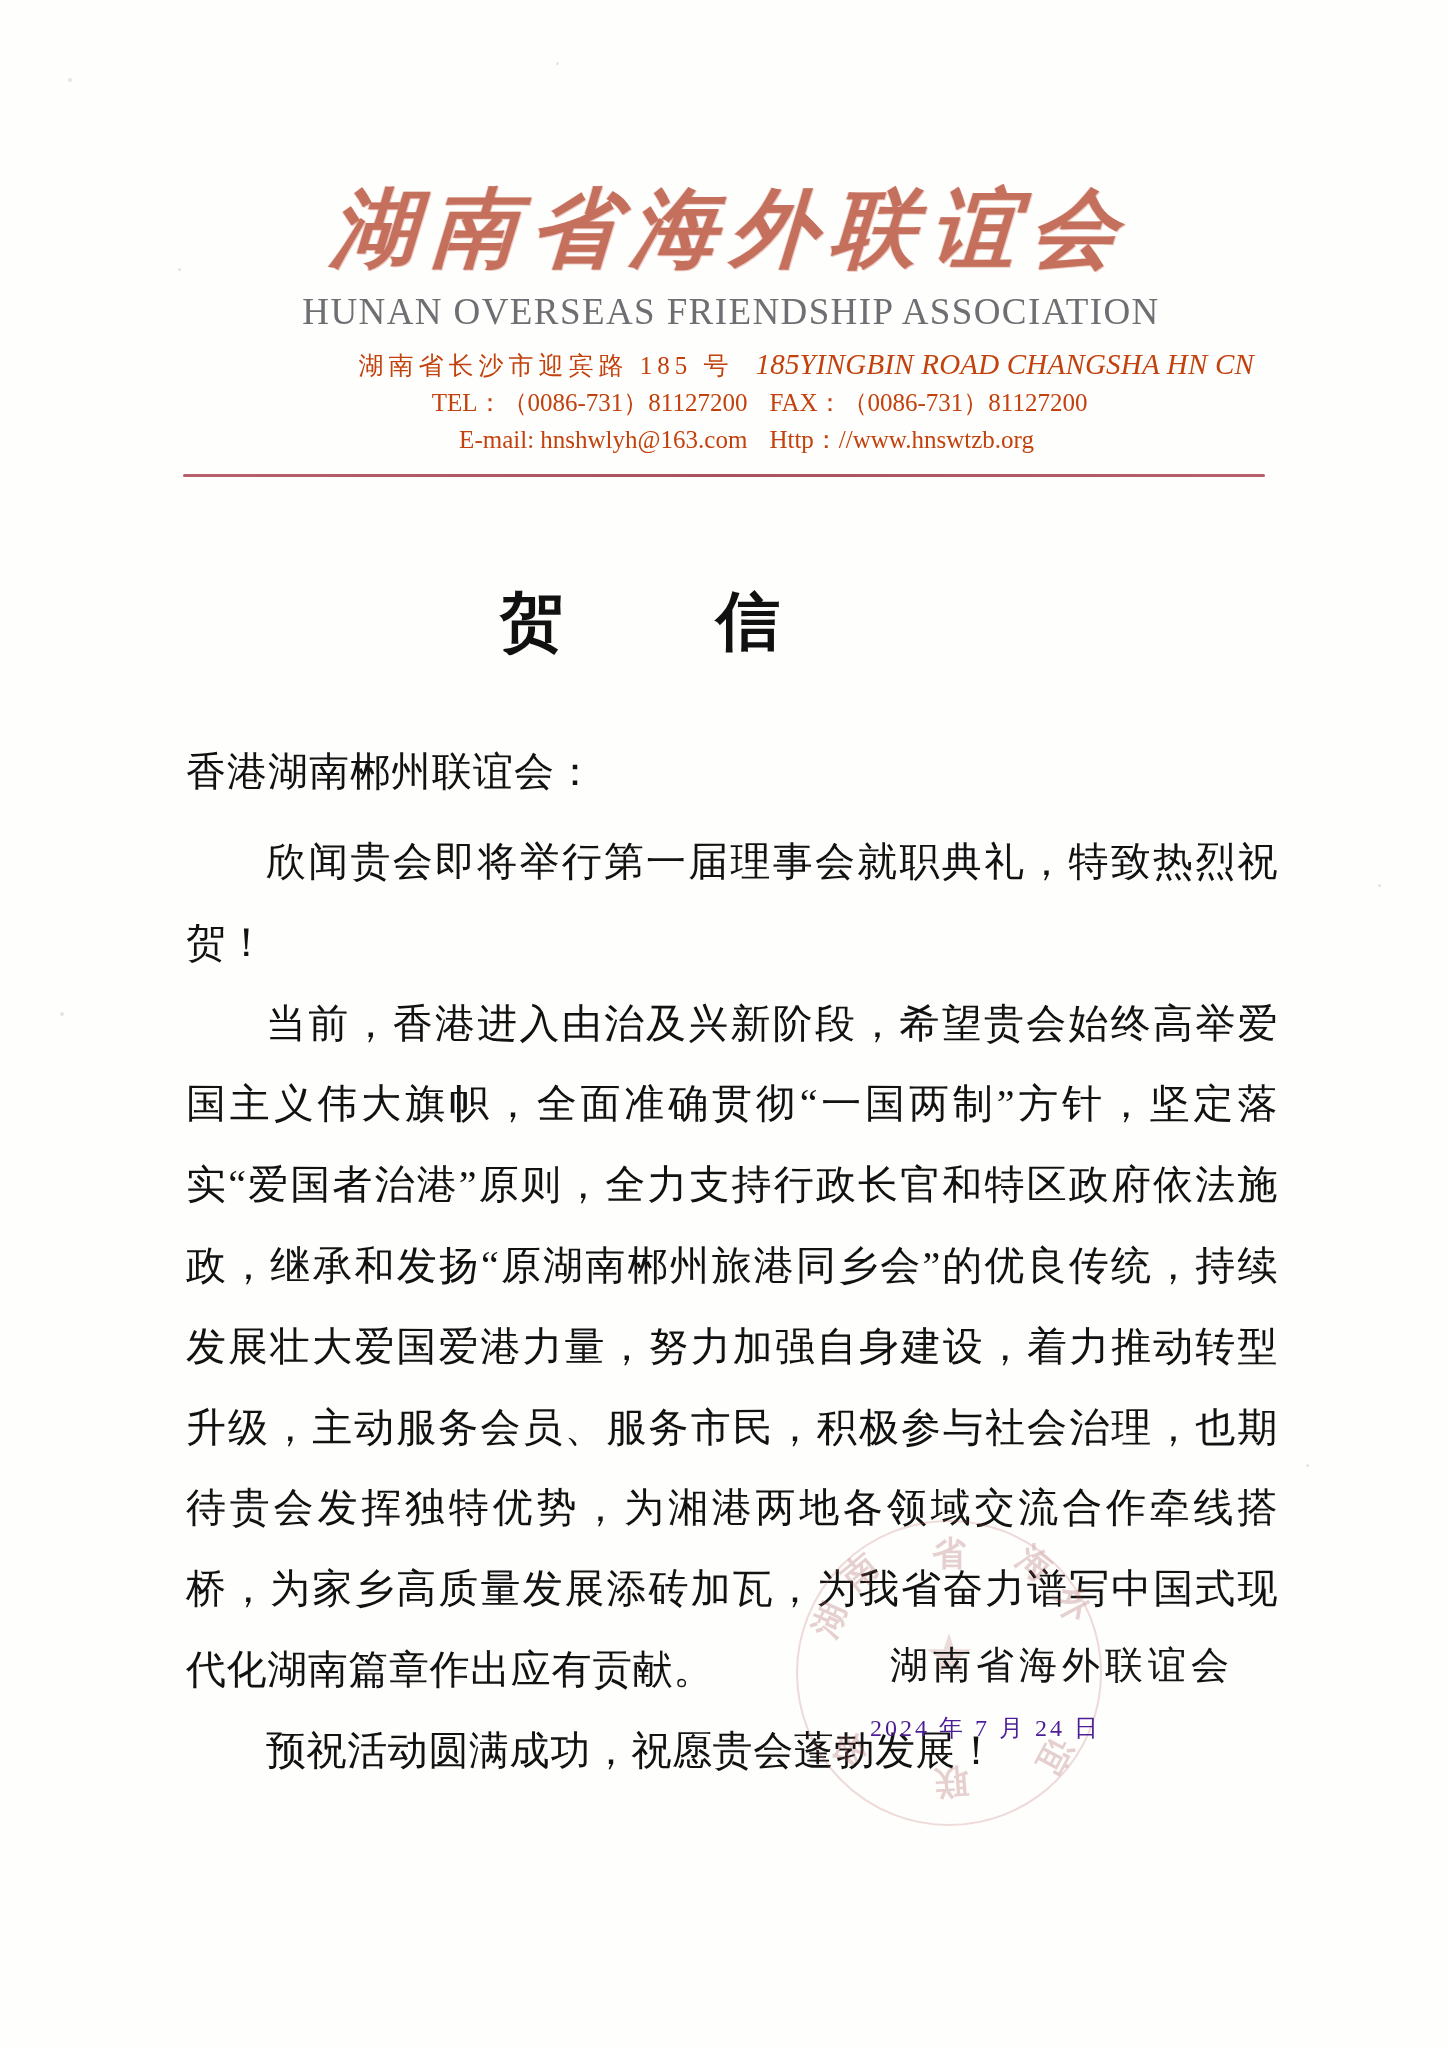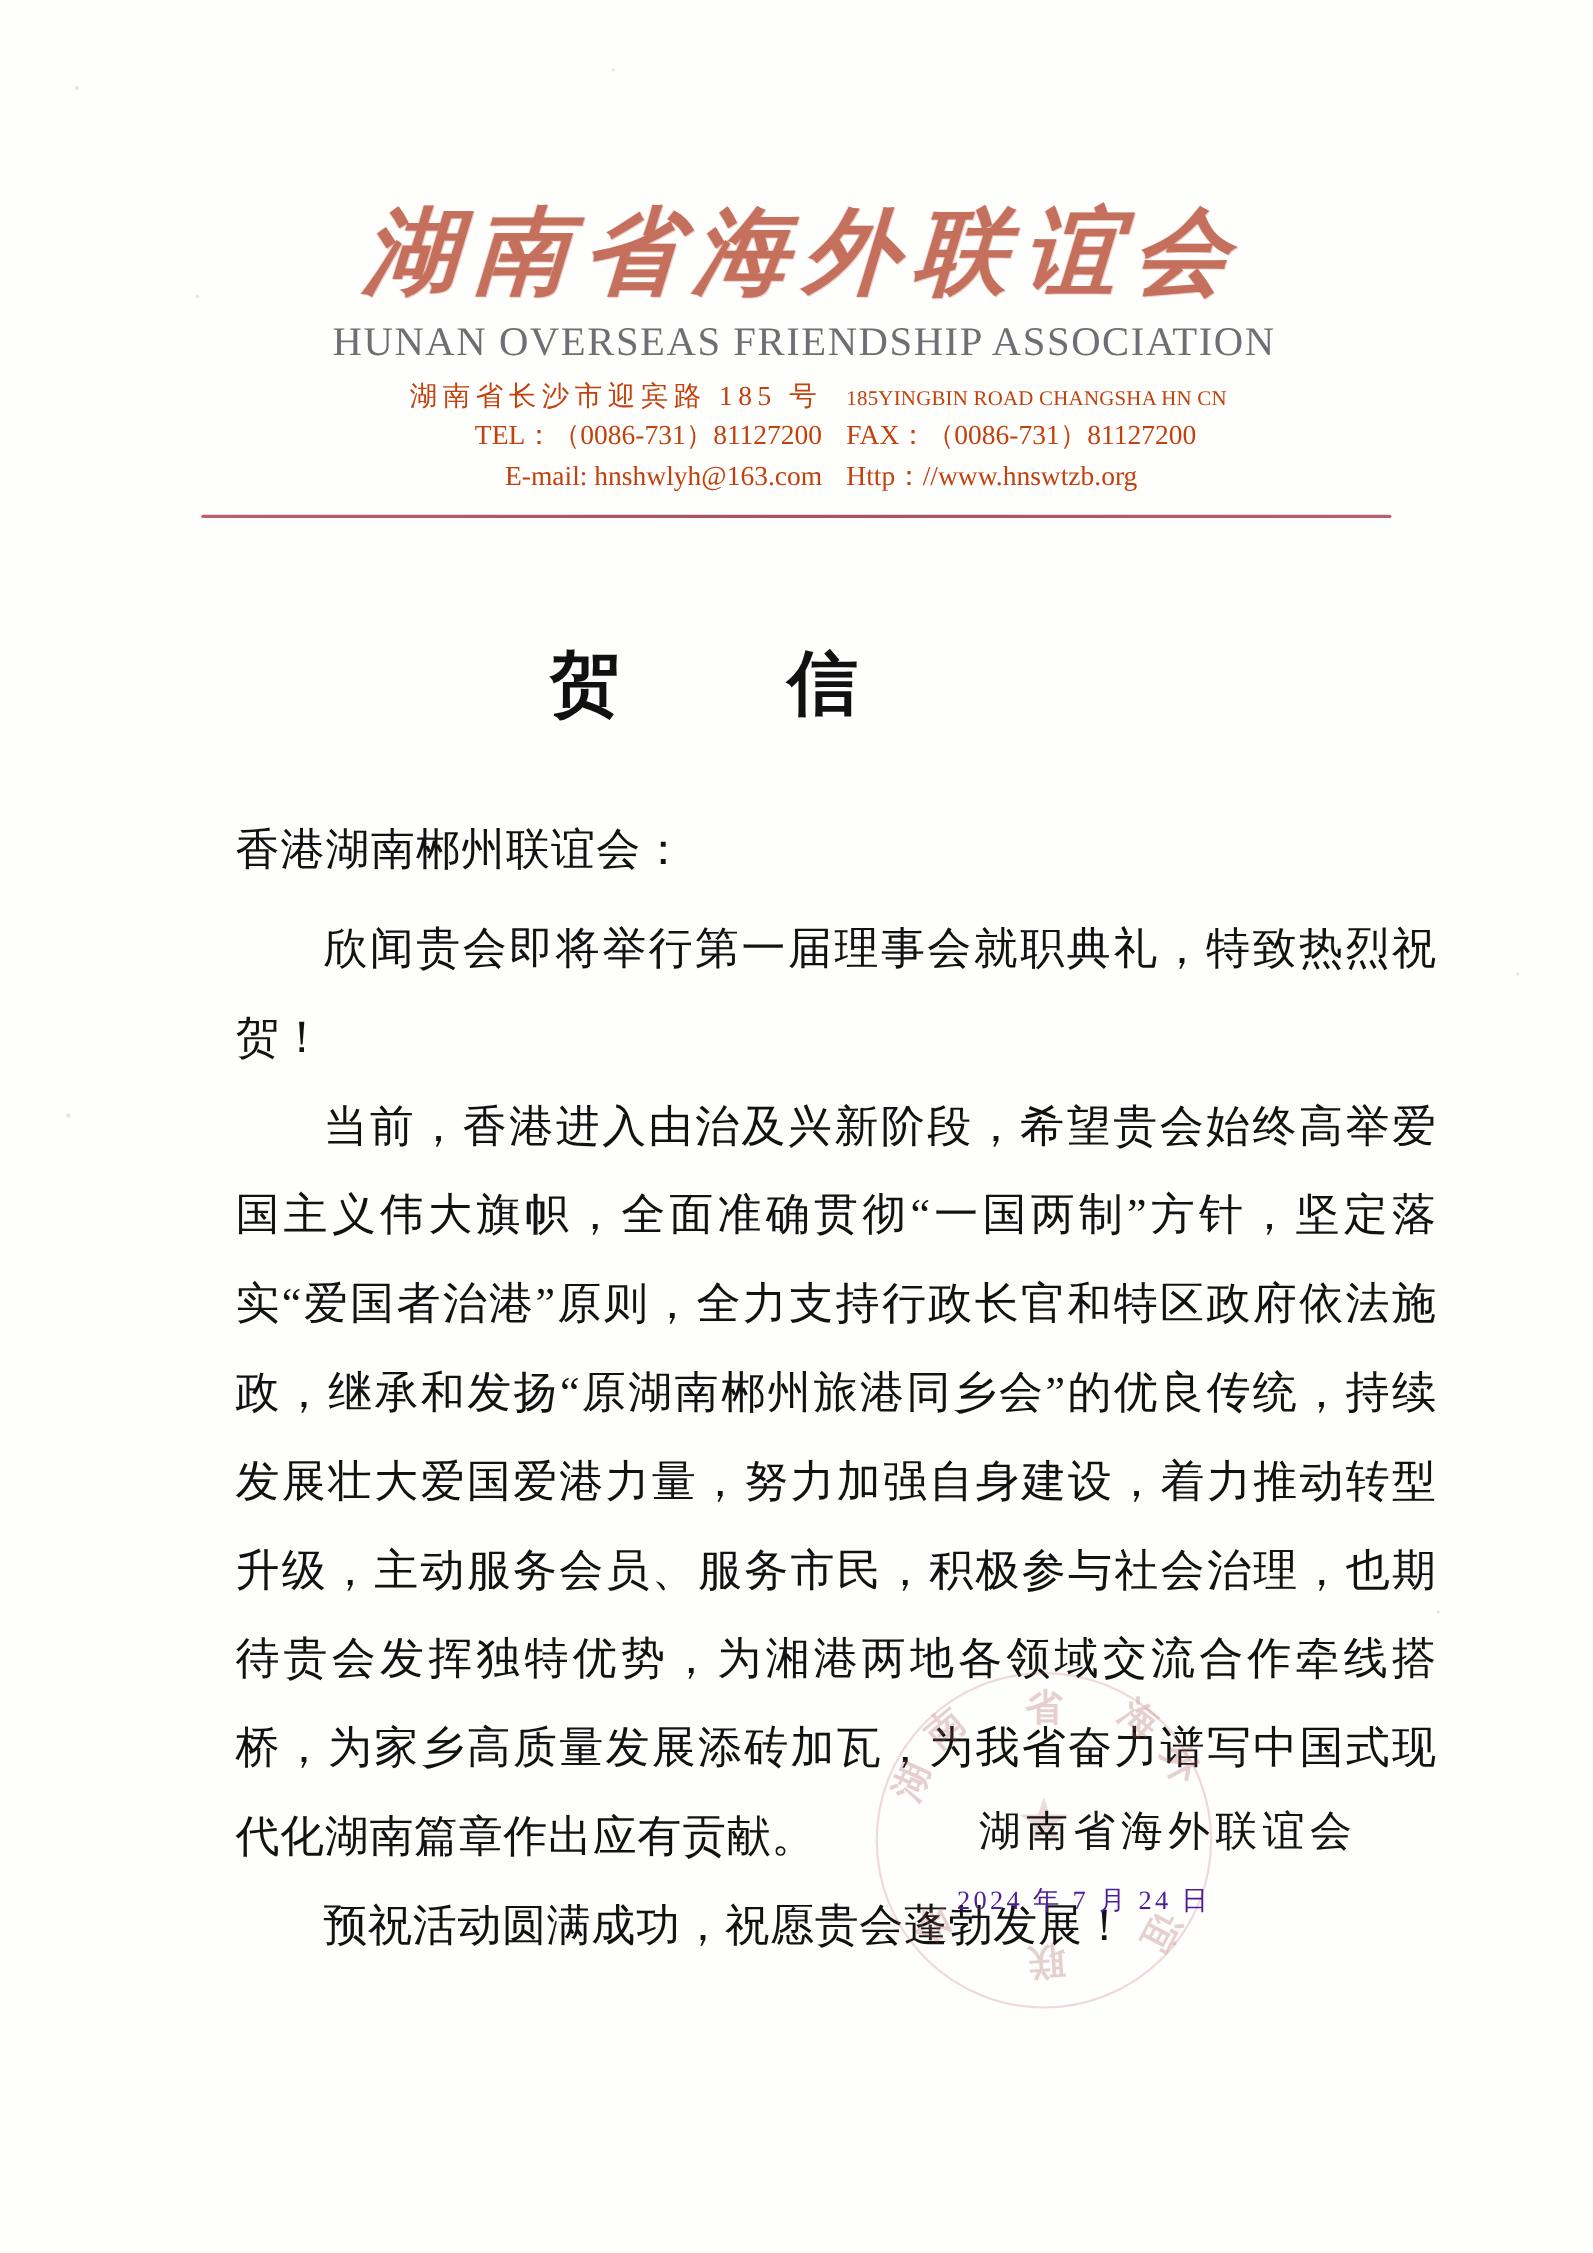--- a/index.html
+++ b/index.html
@@ -77,21 +77,22 @@
     width: 500px;
     text-align: left;
     font-size: 25px;
   }
   .lh-addr-cn {
     letter-spacing: 5px;
     font-size: 25px;
   }
   .lh-addr-en {
     letter-spacing: 0.2px;
-    font-size: 19px;
+    font-size: 29px;
+    font-style: italic;
   }
   .lh-rule {
     width: 1082px;
     height: 3px;
     margin: 16px auto 0 auto;
     background: linear-gradient(to right, #b8606b 0%, #a9535f 50%, #b8606b 100%);
     border-radius: 2px;
   }
 
   
@@ -109,21 +110,20 @@
     color: #111111;
     font-family: "Liberation Serif", "DejaVu Serif", serif;
   }
 
   
   .body-block {
     position: absolute;
     left: 186px;
     top: 742px;
     width: 1092px;
-    margin-left: 28px;
   }
   .salutation {
     font-size: 40px;
     line-height: 1.5;
     letter-spacing: 1px;
     margin-bottom: 20px;
     color: #121212;
   }
   .para {
     font-size: 40px;

